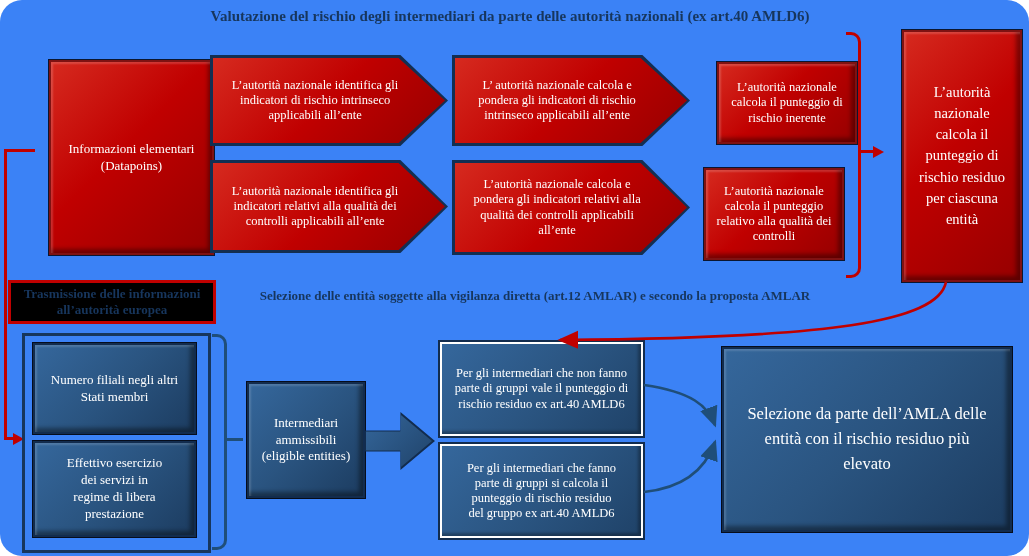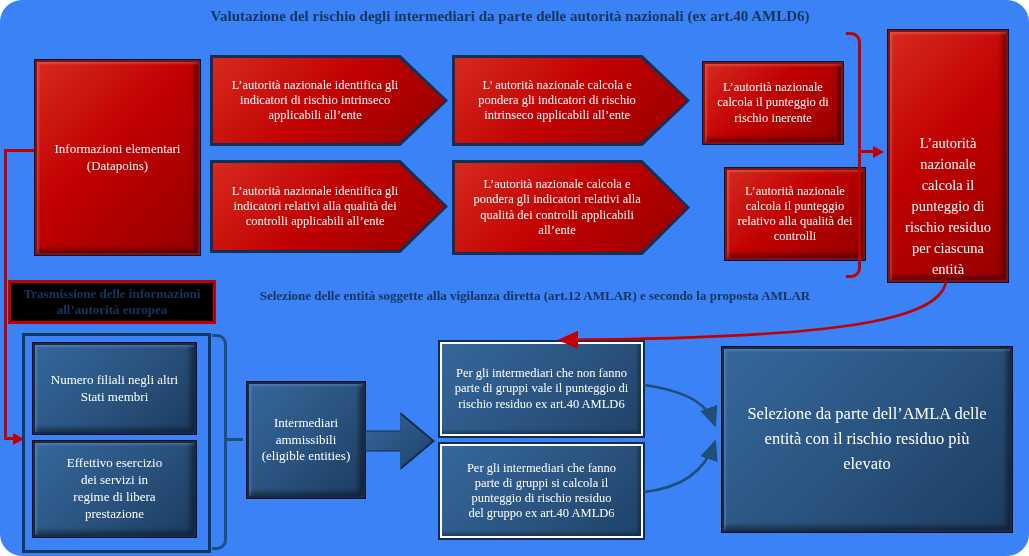--- a/index.html
+++ b/index.html
@@ -6,21 +6,21 @@
   .canvas{position:relative;width:1029px;height:556px;background:#3b82f6;border-radius:22px;
           font-family:"Liberation Serif","DejaVu Serif",serif;overflow:hidden;}
   .abs{position:absolute;}
   .ctr{display:flex;align-items:center;justify-content:center;text-align:center;}
   .wtxt{color:#ffffff;}
   
   .dtitle{color:#17365d;font-weight:bold;text-align:center;}
   
   .box-red{background:linear-gradient(135deg,#d62a1f 0%,#c00000 45%,#960000 100%);
            border:2px solid #7f1212;outline:1px solid #0a1630;
-           box-shadow:inset 2px 2px 2px rgba(255,255,255,.18),inset -4px -4px 4px rgba(0,0,0,.38);}
+           box-shadow:inset 2px 2px 2px rgba(255,255,255,.18),inset -4px -4px 4px rgba(0,0,0,.38);margin-left:14px;}
   
   .box-blue{background:linear-gradient(135deg,#35679c 0%,#2a5480 50%,#1c3c60 100%);
             border:2px solid #122c4e;outline:1px solid #060d1c;
             box-shadow:inset 2px 2px 2px rgba(255,255,255,.15),inset -4px -4px 4px rgba(0,0,0,.4);}
   .box-blue-w{background:linear-gradient(135deg,#35679c 0%,#2a5480 55%,#1f4268 100%);
               border:2px solid #ffffff;outline:2px solid #122c4e;
               box-shadow:inset -3px -3px 3px rgba(0,0,0,.3);}
   
   .pent-o{clip-path:polygon(0 0,80% 0,100% 50%,80% 100%,0 100%);background:#132f52;}
   .pent-i{position:absolute;inset:3px;clip-path:polygon(0 0,80% 0,100% 50%,80% 100%,0 100%);
@@ -36,21 +36,21 @@
              border-radius:0 10px 10px 0;}
   .brace-blue{border-top:3px solid #1f4e79;border-right:3px solid #1f4e79;border-bottom:3px solid #1f4e79;
               border-radius:0 10px 10px 0;}
   .line-red{background:#c00000;}
   .line-blue{background:#1f4e79;}
   .tri-right-red{width:0;height:0;border-top:6px solid transparent;border-bottom:6px solid transparent;
                  border-left:11px solid #c00000;}
   .label-red-frame{border:3px solid #c00000;background:#000000;}
   .fs12{font-size:12.5px;line-height:1.22;}
   .fs13{font-size:13px;line-height:1.3;}
-  .fs14{font-size:14.5px;line-height:1.45;align-items:flex-end;}
+  .fs14{font-size:14.5px;line-height:1.45;}
   .fs16{font-size:16.5px;line-height:1.5;}
 </style>
 </head>
 <body>
 
 <div class="canvas">
 
   <div class="abs dtitle" style="left:160px;top:8px;width:700px;font-size:15px;">Valutazione del rischio degli intermediari da parte delle autorità nazionali (ex art.40 AMLD6)</div>
   <div class="abs dtitle" style="left:235px;top:288px;width:600px;font-size:13px;">Selezione delle entità soggette alla vigilanza diretta (art.12 AMLAR) e secondo la proposta AMLAR</div>
 
@@ -80,21 +80,21 @@
   <div class="abs pent-o" style="left:210px;top:160px;width:238px;height:93px;">
     <div class="pent-i wtxt fs12">
         <div class="txt">L’autorità nazionale identifica gli indicatori relativi alla qualità dei controlli applicabili  all’ente</div>
       </div>
   </div>
   <div class="abs pent-o" style="left:452px;top:160px;width:238px;height:95px;">
     <div class="pent-i wtxt fs12">
         <div class="txt">L’autorità nazionale calcola e pondera gli indicatori relativi alla qualità dei controlli applicabili all’ente</div>
       </div>
   </div>
-  <div class="abs box-red ctr wtxt fs12" style="left:725px;top:168px;width:136px;height:88px;">
+  <div class="abs box-red ctr wtxt fs12" style="left:690px;top:168px;width:136px;height:88px;">
     <div style="padding:0 8px;">L’autorità nazionale calcola il punteggio relativo alla qualità dei controlli</div>
   </div>
 
   <div class="abs brace-red" style="left:846px;top:32px;width:12px;height:240px;"></div>
   <div class="abs line-red" style="left:861px;top:150px;width:12px;height:3px;"></div>
   <div class="abs tri-right-red" style="left:873px;top:146px;"></div>
 
   <div class="abs box-red ctr wtxt fs14" style="left:888px;top:30px;width:116px;height:248px;">
     <div style="padding:0 10px;">L’autorità nazionale calcola il punteggio di rischio residuo per ciascuna entità</div>
   </div>

